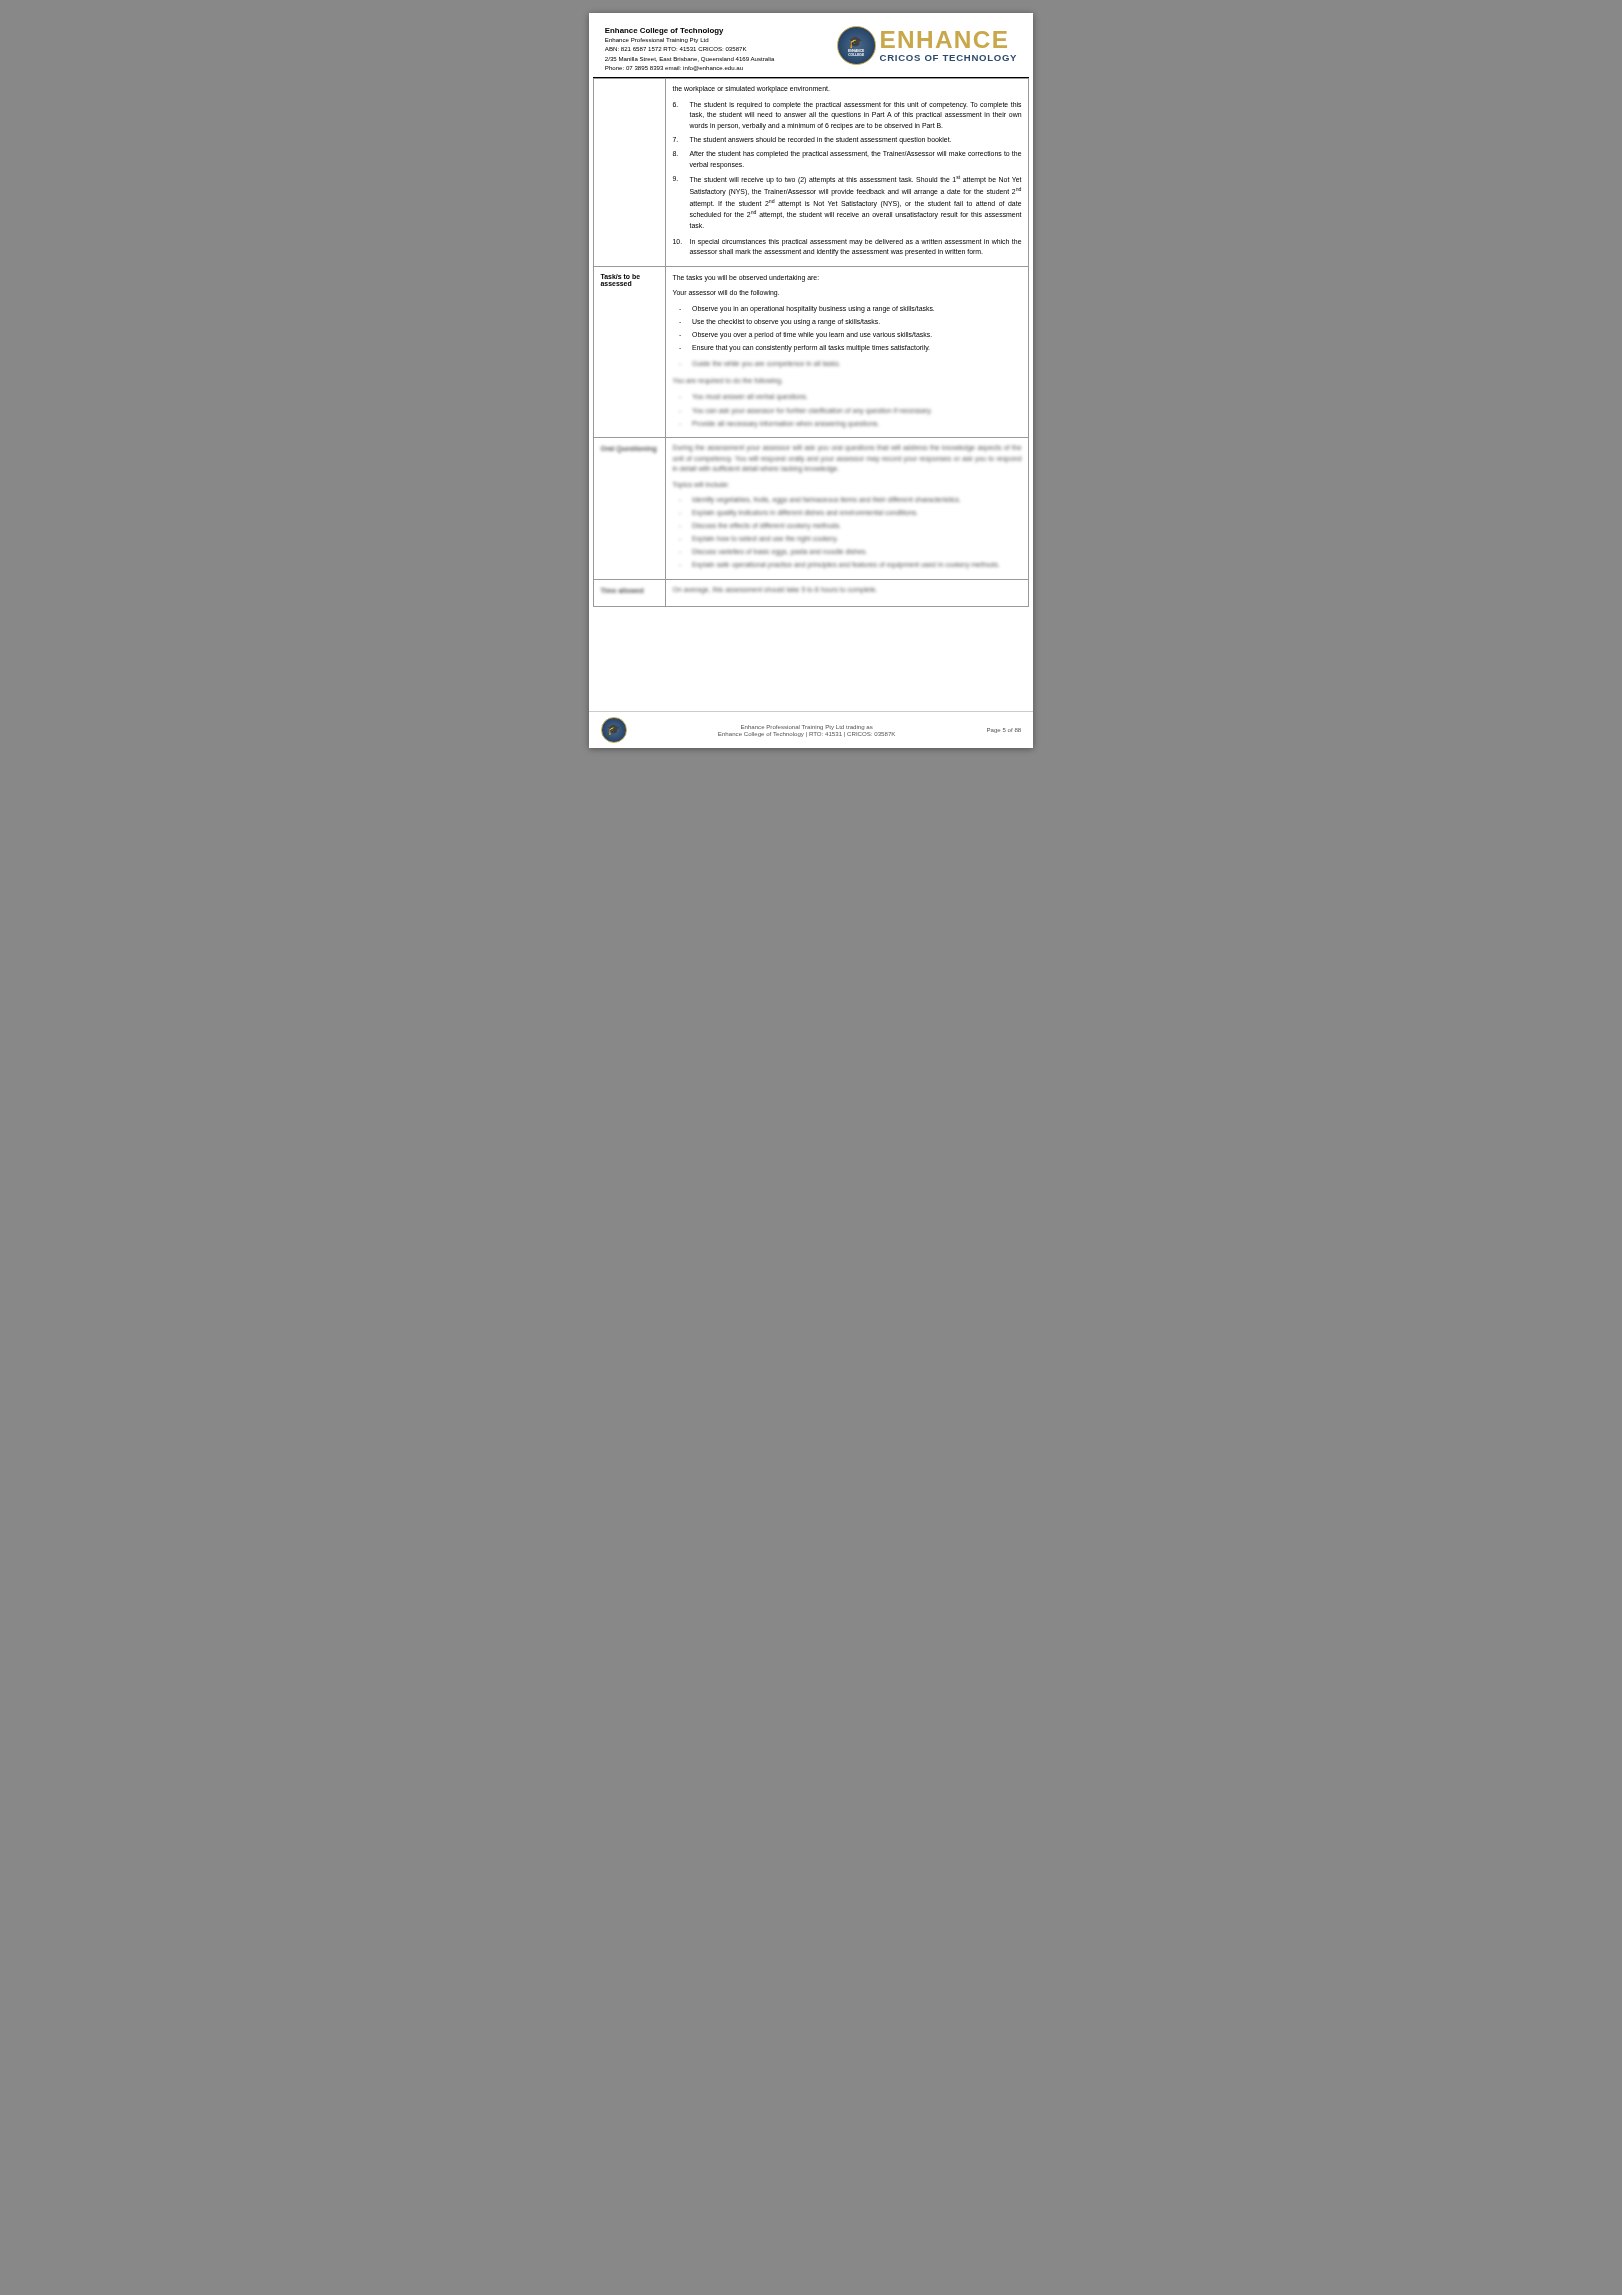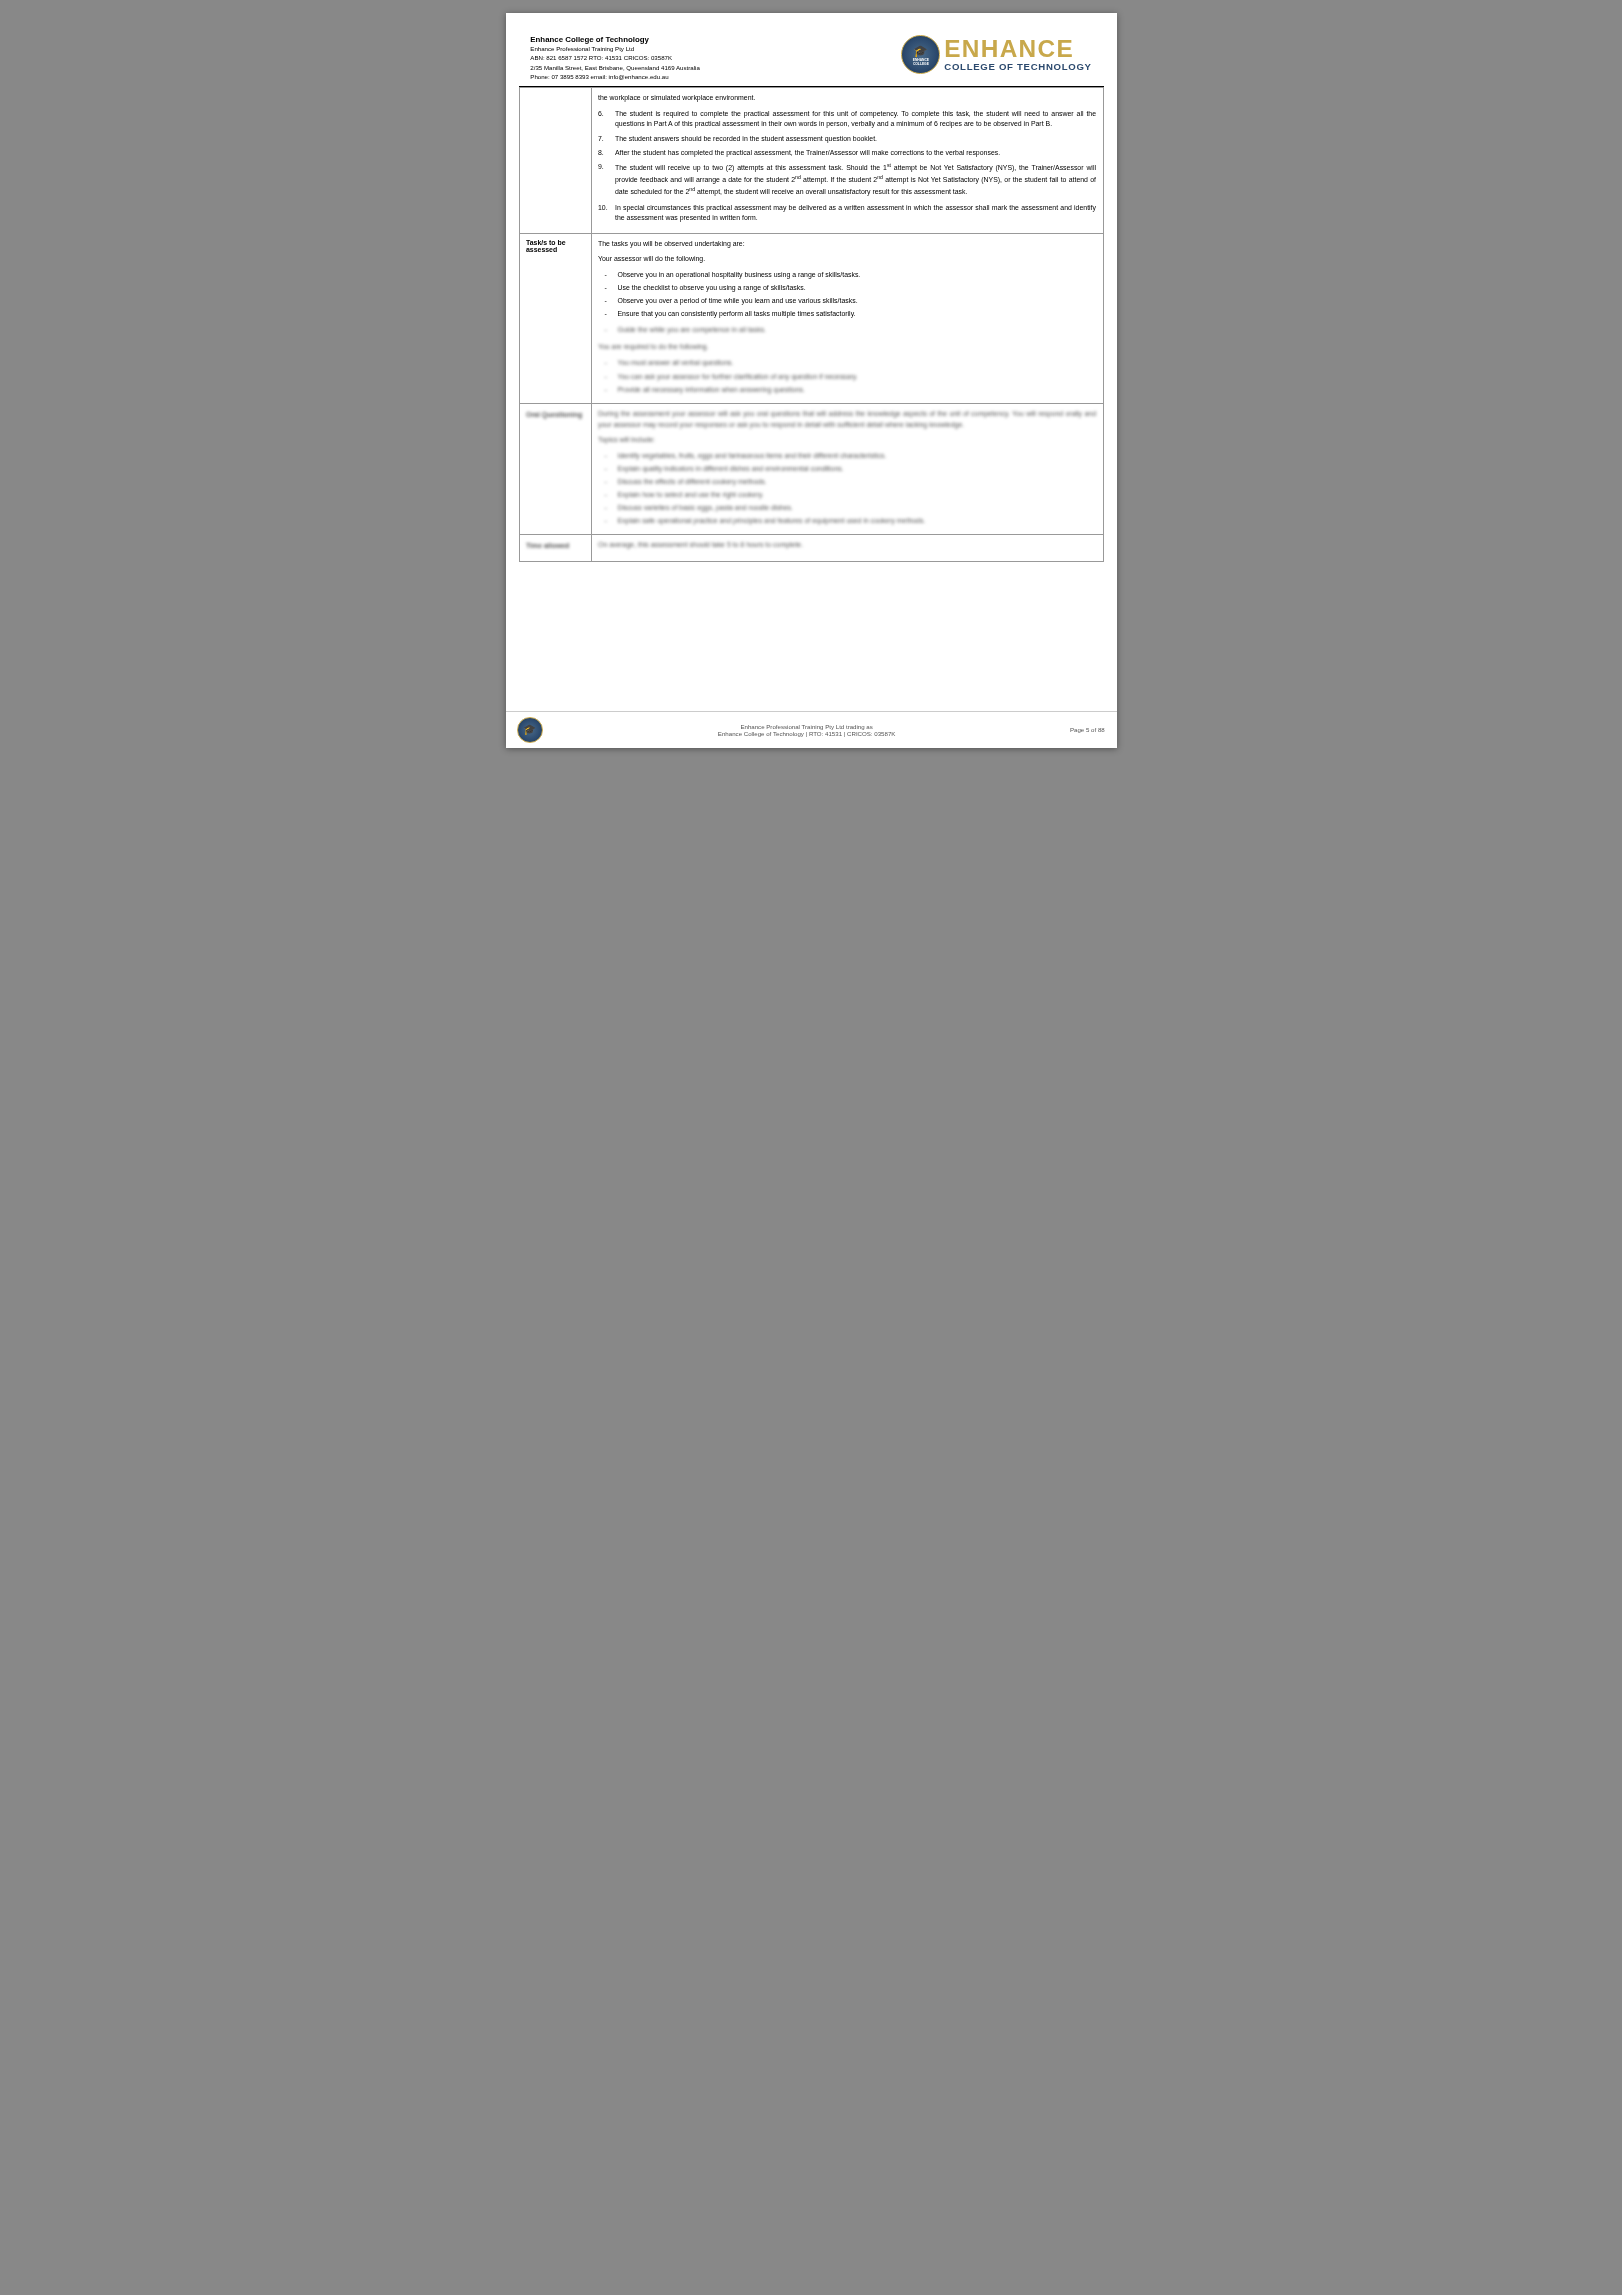--- a/index.html
+++ b/index.html
@@ -6,24 +6,24 @@
 
     body {
       background: #888;
       display: flex;
       justify-content: center;
       padding: 13px;
       font-family: Arial, sans-serif;
     }
 
     .page {
-      width: 611px;
+      width: 444px;
       min-height: 735px;
       background: #fff;
-      padding: 13px;
+      padding: 4px;
       position: relative;
       box-shadow: 0 1.3px 6.5px rgba(0,0,0,0.4);
     }
 
     
     .header {
       display: flex;
       align-items: flex-start;
       padding: 9.2px 11.8px 0 11.8px;
       border-bottom: 1.3px solid #000;
@@ -231,21 +231,21 @@
     </div>
     <div class="header-right">
       <div class="logo-circle">
         <div class="logo-inner">
           <div style="font-size:11.8px;">🎓</div>
           <div class="logo-text-small">ENHANCE<br>COLLEGE</div>
         </div>
       </div>
       <div class="brand-text">
         <div class="brand-enhance">ENHANCE</div>
-        <div class="brand-college">COLLEGE OF TECHNOLOGY</div>
+        <div class="brand-college">CRICOS OF TECHNOLOGY</div>
       </div>
     </div>
   </div>
 
   <table class="content-table">
 
     <tbody>
         <tr>
       <td class="label-cell"></td>
       <td class="content-cell">

